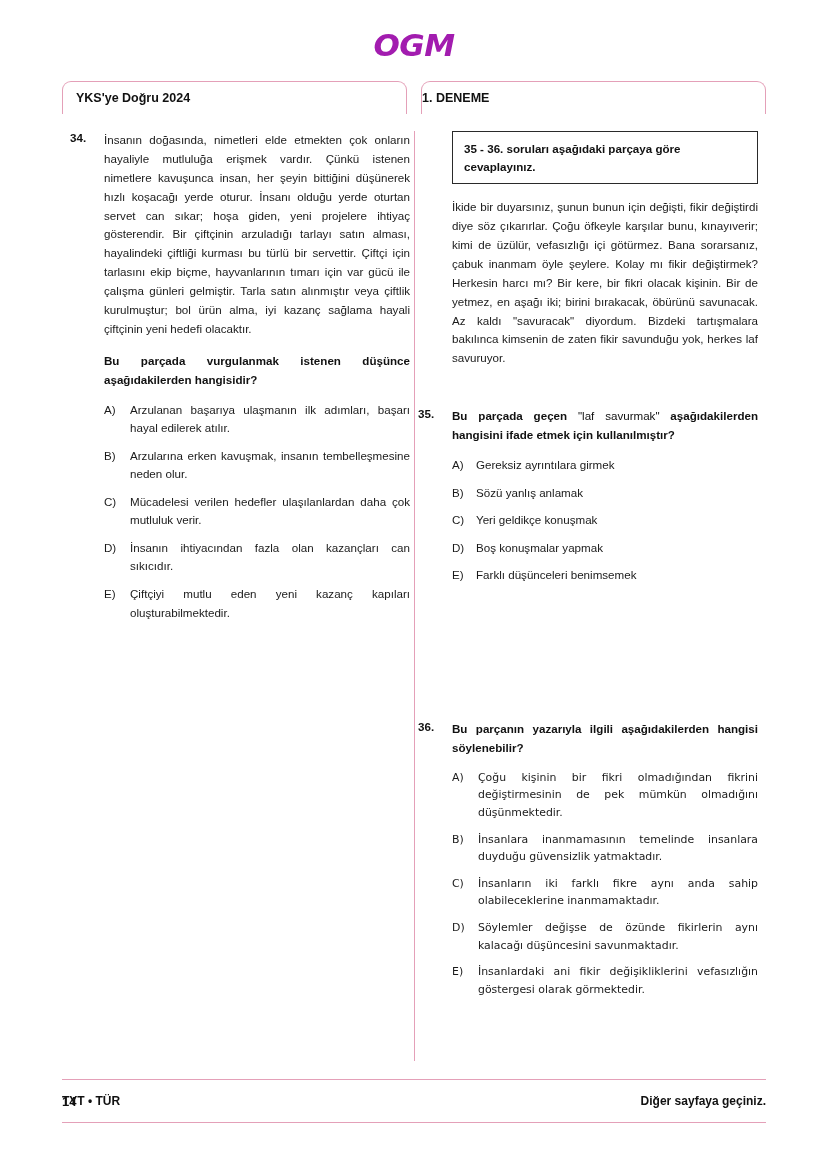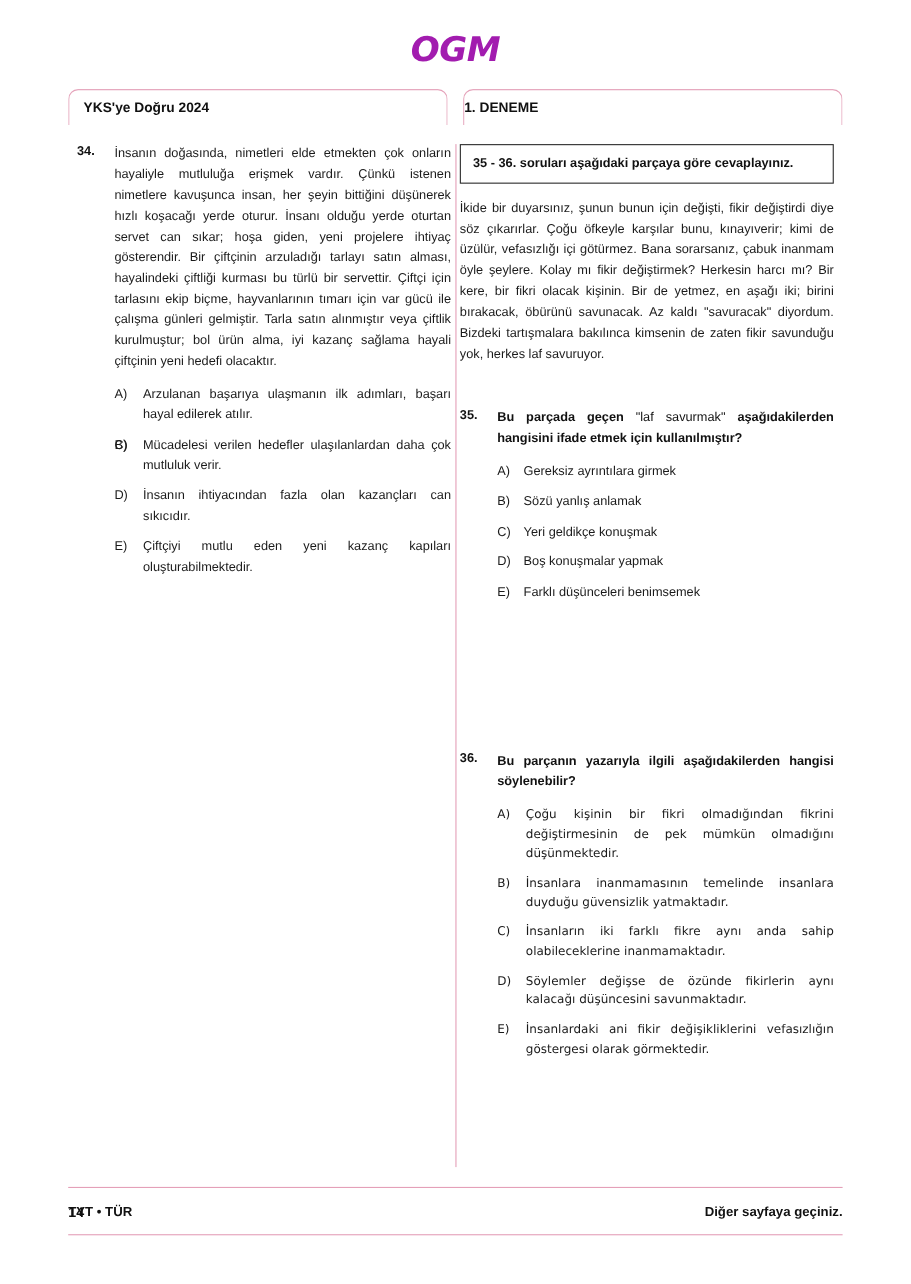--- a/index.html
+++ b/index.html
@@ -171,20 +171,21 @@
     border: 1.3px solid #2a2a2a;
     padding: 8px 10px 8px 11px;
     font-size: 11.6px;
     font-weight: bold;
     line-height: 1.52;
     color: #111111;
     margin: 0 0 14px 0;
   }
 
   .rpassage {
+    margin-left: 34px;
   }
 
   .spacer-34 { height: 26px; }
   .gap-35-36 { height: 122px; }
 
   
   .footer-rule {
     position: absolute;
     left: 62px;
     top: 1079px;
@@ -237,27 +238,29 @@
   <div class="content">
 
     <div class="vdivider"></div>
 
     <div class="col left">
 
       <div class="qblock">
         <div class="qnum">34.</div>
         <div class="qbody">
           <p class="passage">İnsanın doğasında, nimetleri elde etmekten çok onların hayaliyle mutluluğa erişmek vardır. Çünkü istenen nimetlere kavuşunca insan, her şeyin bittiğini düşünerek hızlı koşacağı yerde oturur. İnsanı olduğu yerde oturtan servet can sıkar; hoşa giden, yeni projelere ihtiyaç gösterendir. Bir çiftçinin arzuladığı tarlayı satın alması, hayalindeki çiftliği kurması bu türlü bir servettir. Çiftçi için tarlasını ekip biçme, hayvanlarının tımarı için var gücü ile çalışma günleri gelmiştir. Tarla satın alınmıştır veya çiftlik kurulmuştur; bol ürün alma, iyi kazanç sağlama hayali çiftçinin yeni hedefi olacaktır.</p>
+          <p class="stem">Bu parçada vurgulanmak istenen düşünce aşağıdakilerden hangisidir?</p>
           <ul class="options">
             <li class="opt">
               <span class="oletter">A)</span>
               <span>Arzulanan başarıya ulaşmanın ilk adımları, başarı hayal edilerek atılır.</span>
             </li>
             <li class="opt">
               <span class="oletter">B)</span>
+              <span>Arzularına erken kavuşmak, insanın tembelleşmesine neden olur.</span>
             </li>
             <li class="opt">
               <span class="oletter">C)</span>
               <span>Mücadelesi verilen hedefler ulaşılanlardan daha çok mutluluk verir.</span>
             </li>
             <li class="opt">
               <span class="oletter">D)</span>
               <span>İnsanın ihtiyacından fazla olan kazançları can sıkıcıdır.</span>
             </li>
             <li class="opt">

